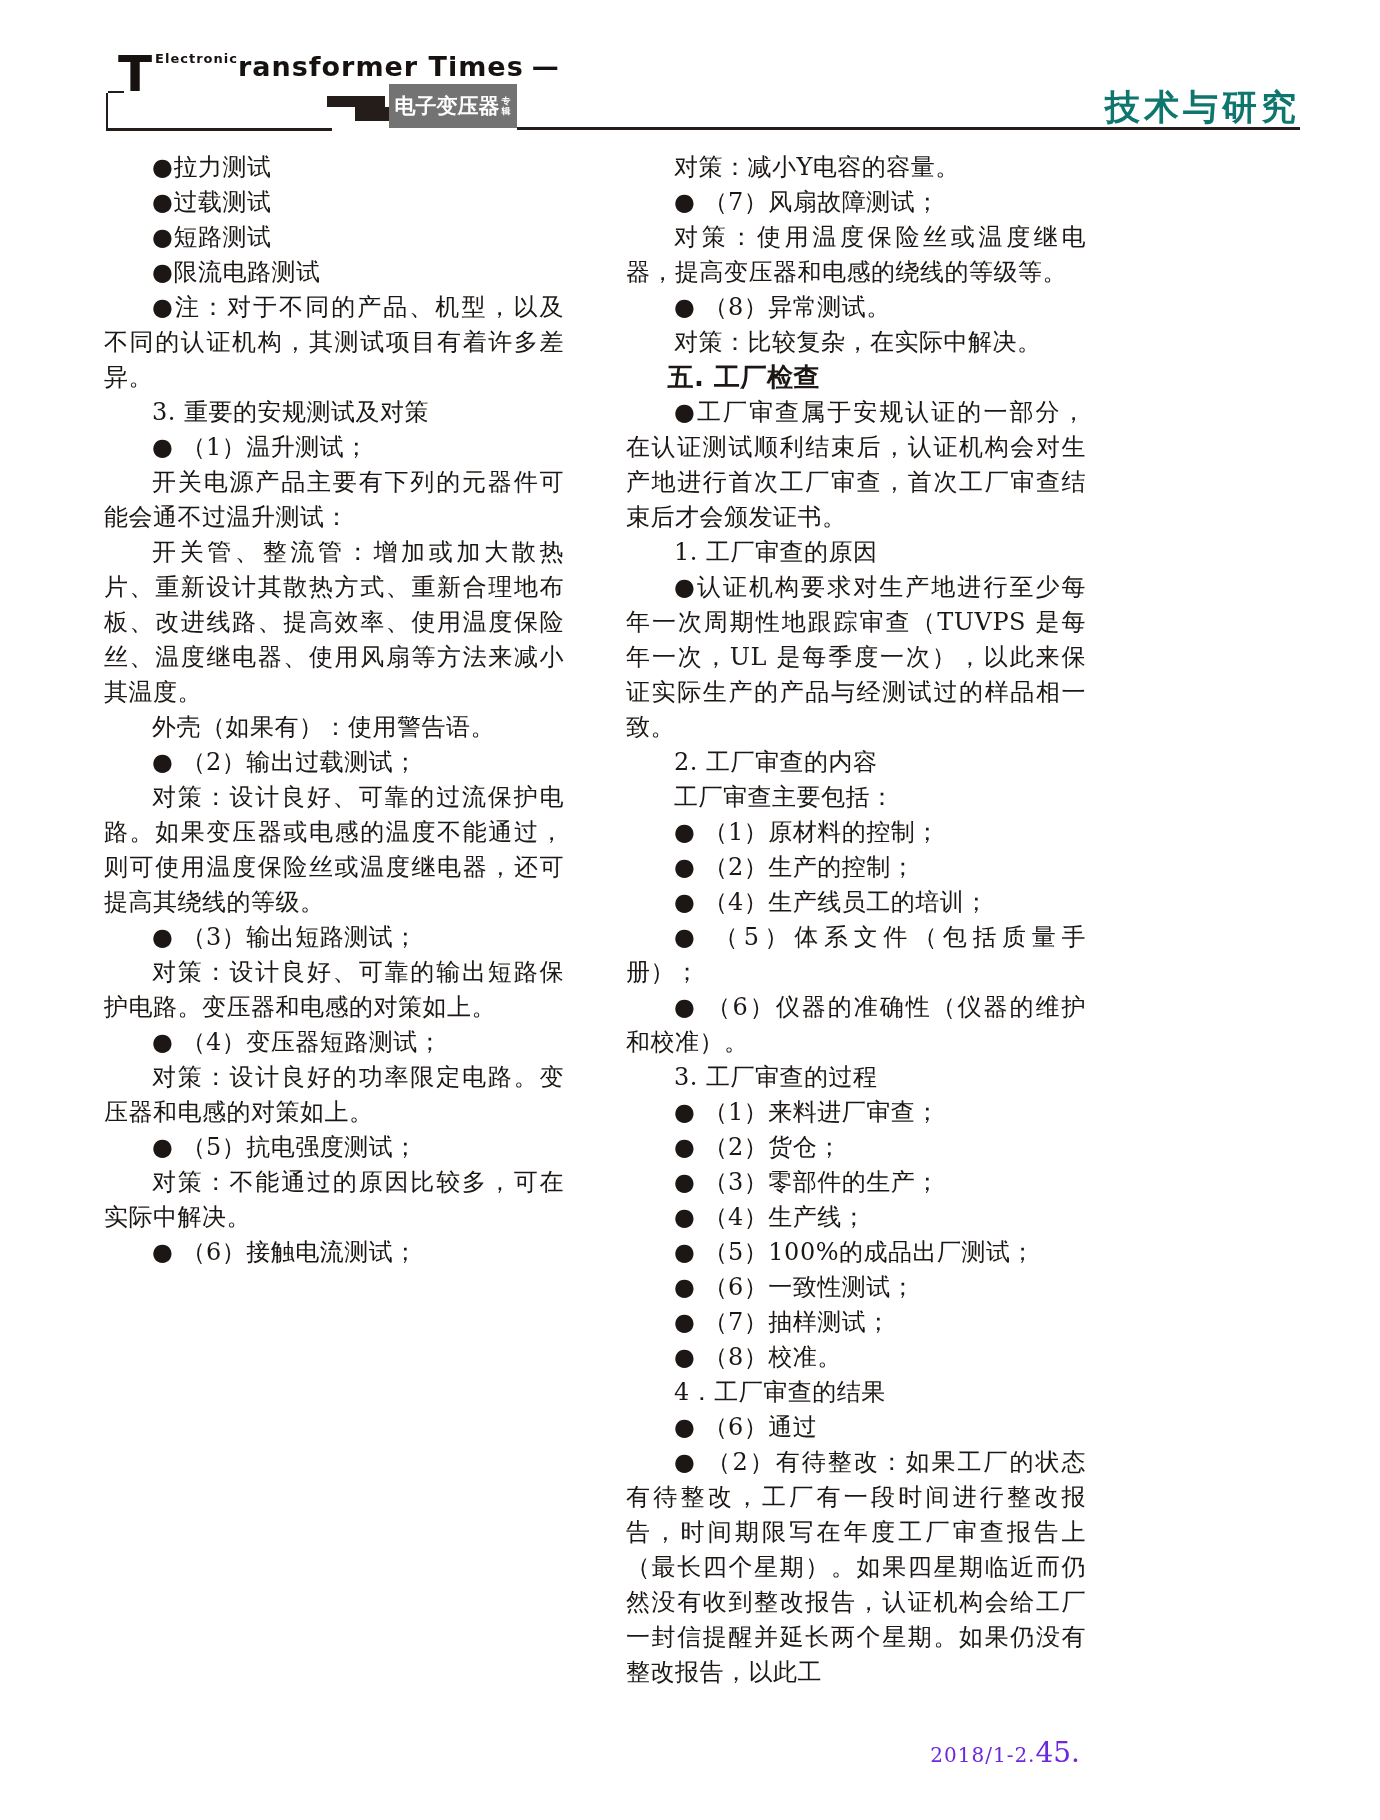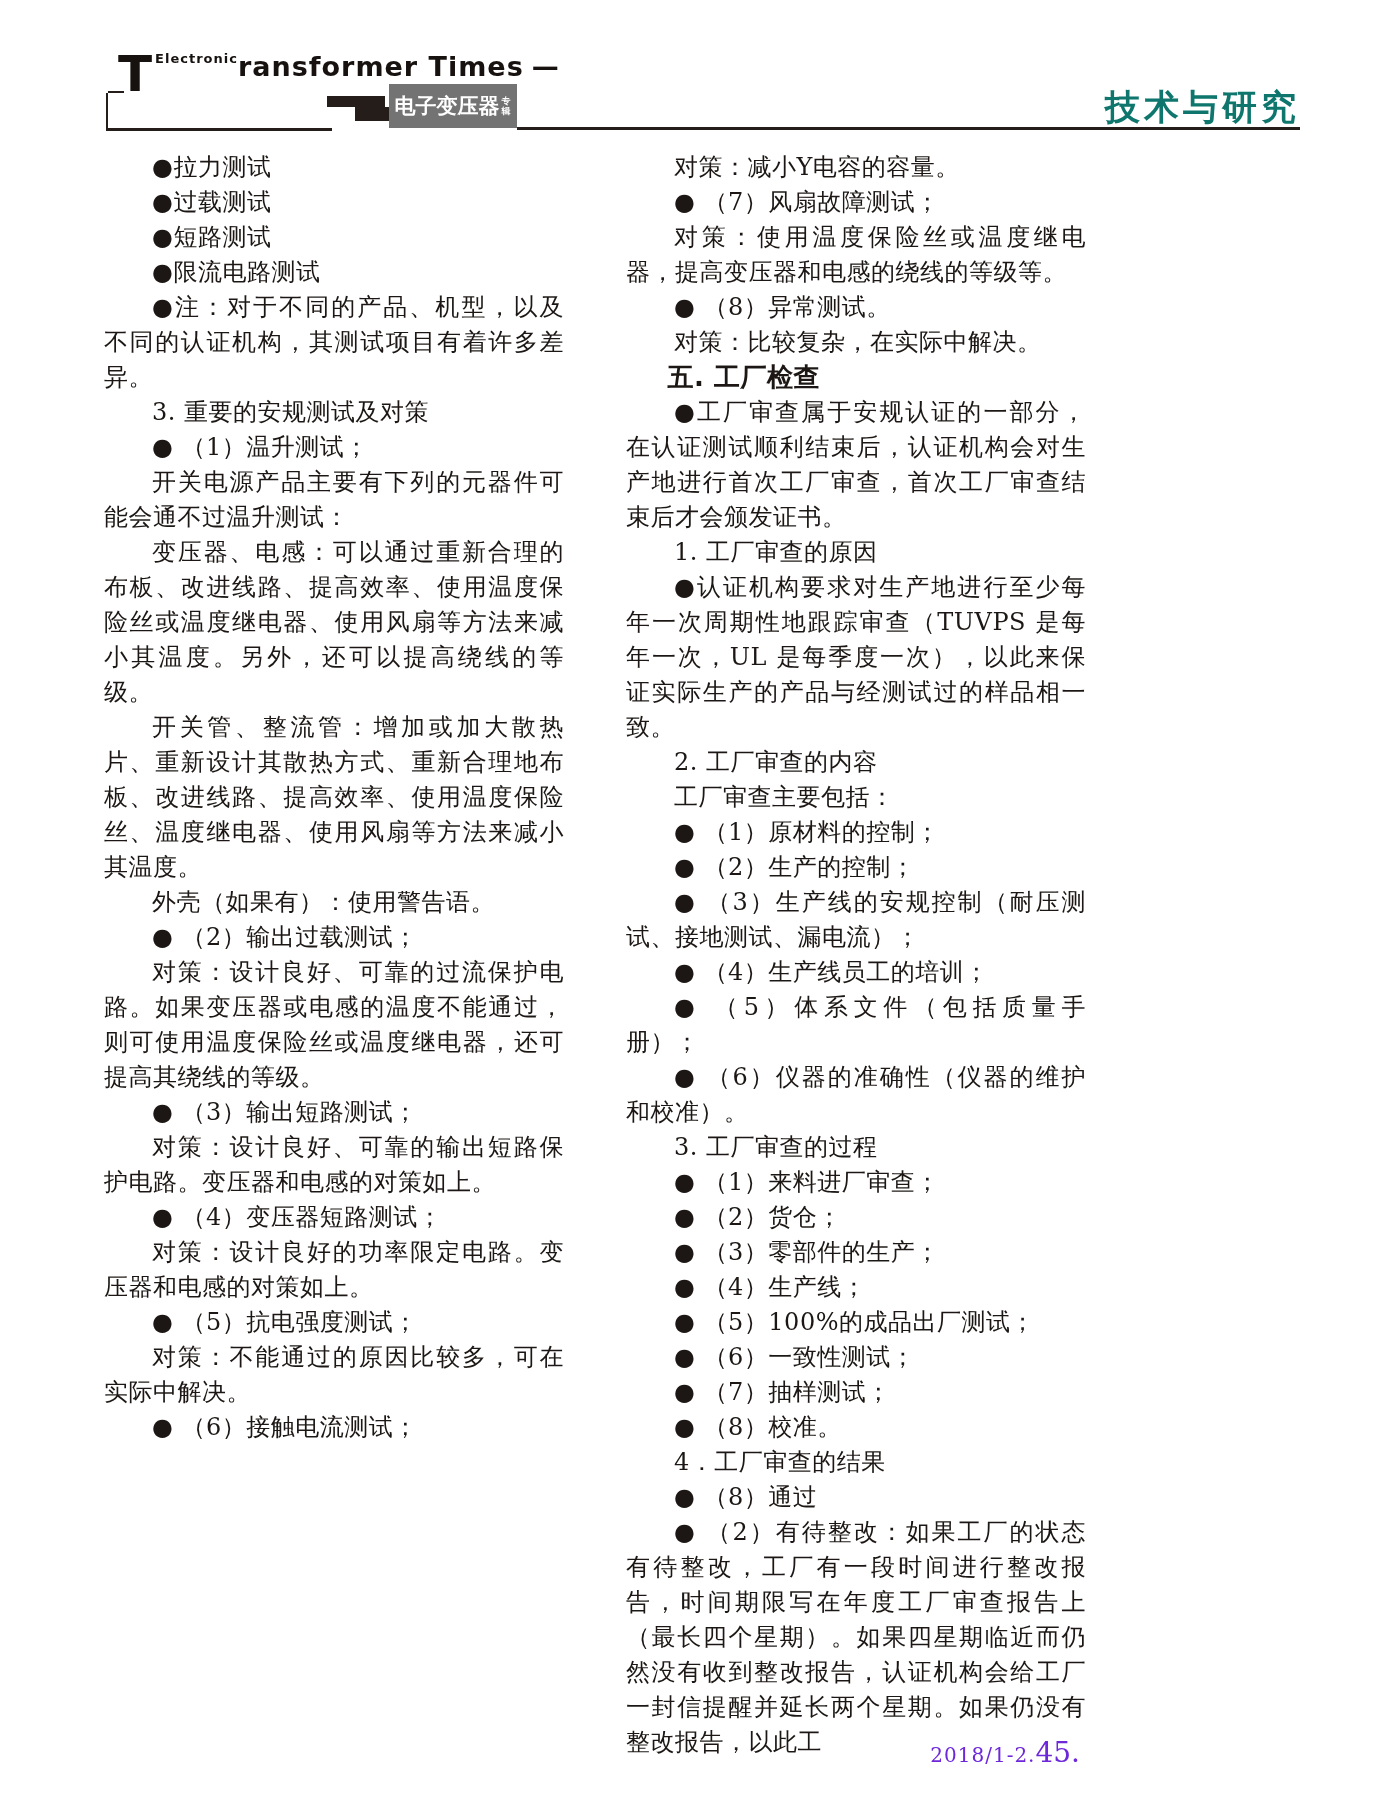--- a/index.html
+++ b/index.html
@@ -121,21 +121,20 @@
   <main class="article">
     <section class="col">
         <p class="block bullet-line">●拉力测试</p>
         <p class="block bullet-line">●过载测试</p>
         <p class="block bullet-line">●短路测试</p>
         <p class="block bullet-line">●限流电路测试</p>
         <p class="block para">●注：对于不同的产品、机型，以及不同的认证机构，其测试项目有着许多差异。</p>
         <p class="block subhead">3. 重要的安规测试及对策</p>
         <p class="block bullet-line">● （1）温升测试；</p>
         <p class="block para">开关电源产品主要有下列的元器件可能会通不过温升测试：</p>
-        <p class="block para">变压器、电感：可以通过重新合理的布板、改进线路、提高效率、使用温度保险丝或温度继电器、使用风扇等方法来减小其温度。另外，还可以提高绕线的等级。</p>
         <p class="block para">开关管、整流管：增加或加大散热片、重新设计其散热方式、重新合理地布板、改进线路、提高效率、使用温度保险丝、温度继电器、使用风扇等方法来减小其温度。</p>
         <p class="block para">外壳（如果有）：使用警告语。</p>
         <p class="block bullet-line">● （2）输出过载测试；</p>
         <p class="block para">对策：设计良好、可靠的过流保护电路。如果变压器或电感的温度不能通过，则可使用温度保险丝或温度继电器，还可提高其绕线的等级。</p>
         <p class="block bullet-line">● （3）输出短路测试；</p>
         <p class="block para">对策：设计良好、可靠的输出短路保护电路。变压器和电感的对策如上。</p>
         <p class="block bullet-line">● （4）变压器短路测试；</p>
         <p class="block para">对策：设计良好的功率限定电路。变压器和电感的对策如上。</p>
         <p class="block bullet-line">● （5）抗电强度测试；</p>
         <p class="block para">对策：不能通过的原因比较多，可在实际中解决。</p>
@@ -148,35 +147,34 @@
         <p class="block bullet-line">● （8）异常测试。</p>
         <p class="block para">对策：比较复杂，在实际中解决。</p>
         <p class="block heading">五. 工厂检查</p>
         <p class="block para">●工厂审查属于安规认证的一部分，在认证测试顺利结束后，认证机构会对生产地进行首次工厂审查，首次工厂审查结束后才会颁发证书。</p>
         <p class="block subhead">1. 工厂审查的原因</p>
         <p class="block para">●认证机构要求对生产地进行至少每年一次周期性地跟踪审查（TUVPS 是每年一次，UL 是每季度一次），以此来保证实际生产的产品与经测试过的样品相一致。</p>
         <p class="block subhead">2. 工厂审查的内容</p>
         <p class="block para">工厂审查主要包括：</p>
         <p class="block bullet-line">● （1）原材料的控制；</p>
         <p class="block bullet-line">● （2）生产的控制；</p>
-        <p class="block para">● （3）生产线的安规控制（耐压测试、接地测试、漏电流）；</p>
         <p class="block bullet-line">● （4）生产线员工的培训；</p>
         <p class="block bullet-line">● （5）体系文件（包括质量手册）；</p>
         <p class="block para">● （6）仪器的准确性（仪器的维护和校准）。</p>
         <p class="block subhead">3. 工厂审查的过程</p>
         <p class="block bullet-line">● （1）来料进厂审查；</p>
         <p class="block bullet-line">● （2）货仓；</p>
         <p class="block bullet-line">● （3）零部件的生产；</p>
         <p class="block bullet-line">● （4）生产线；</p>
         <p class="block bullet-line">● （5）100%的成品出厂测试；</p>
         <p class="block bullet-line">● （6）一致性测试；</p>
         <p class="block bullet-line">● （7）抽样测试；</p>
         <p class="block bullet-line">● （8）校准。</p>
         <p class="block subhead">4．工厂审查的结果</p>
-        <p class="block bullet-line">● （8）通过</p>
+        <p class="block bullet-line">● （6）通过</p>
         <p class="block para">● （2）有待整改：如果工厂的状态有待整改，工厂有一段时间进行整改报告，时间期限写在年度工厂审查报告上（最长四个星期）。如果四星期临近而仍然没有收到整改报告，认证机构会给工厂一封信提醒并延长两个星期。如果仍没有整改报告，以此工</p>
       </section>
   </main>
 
   <footer class="footer">
     <span class="issue">2018/1-2.</span><span class="pagenum">45.</span>
   </footer>
 
 </div>
 

